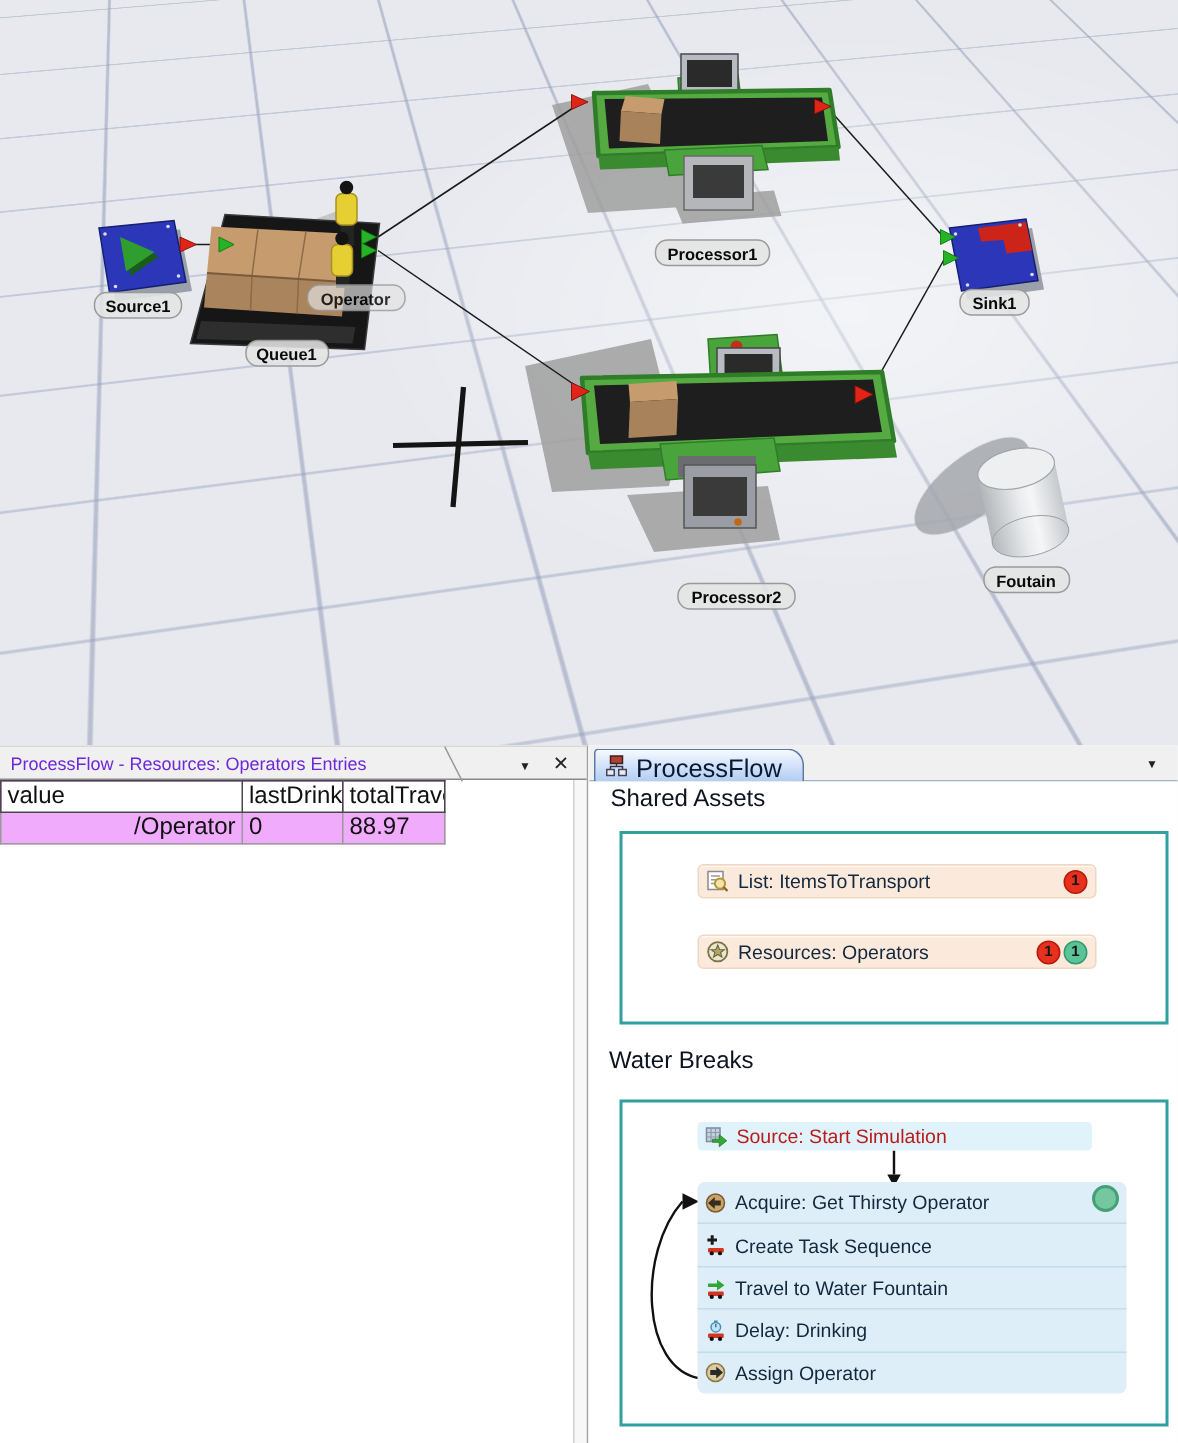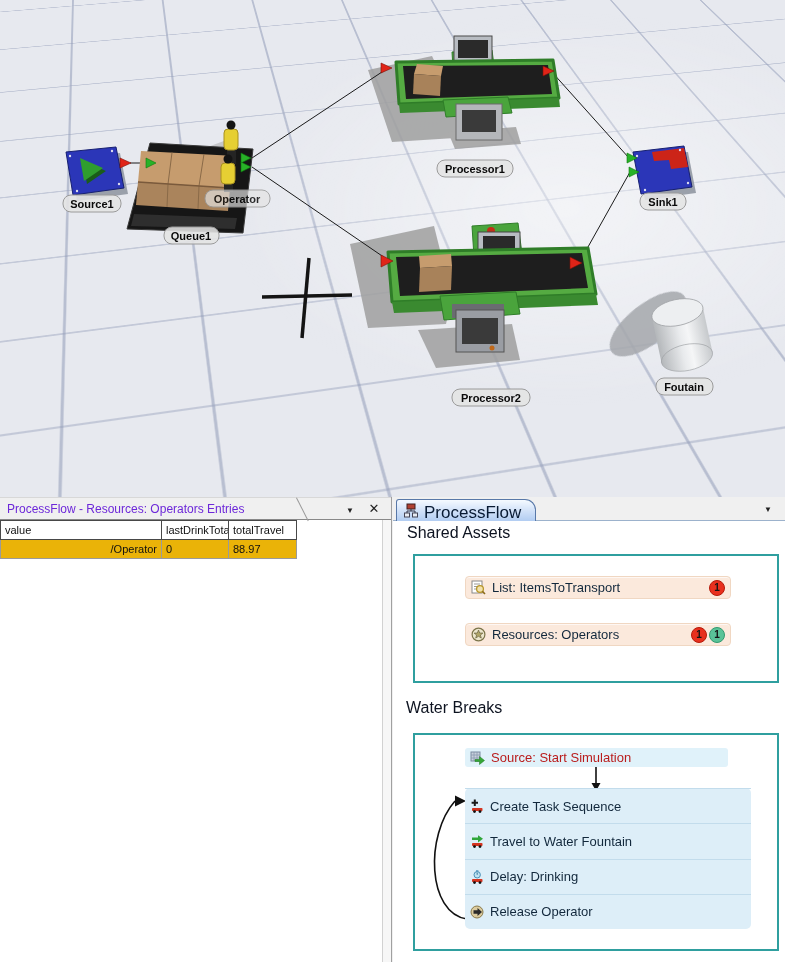--- a/index.html
+++ b/index.html
@@ -25,21 +25,21 @@
 
   
   .left-panel { position:absolute; left:0; top:0; width:392px; height:465px; background:#fff; border-right:1px solid #a0a0a0; }
   .lp-titlebar { position:relative; height:23px; background:#f0f0f0; border-top:1px solid #d8d8d8; border-bottom:1px solid #888; }
   .lp-title { position:absolute; left:7px; top:4px; font-size:12px; color:#6d28d9; }
   .lp-tab-slant { position:absolute; left:296px; top:0; width:1px; height:26px; background:#9a9a9a; transform:rotate(-27deg); transform-origin:top left; }
   .lp-btn { position:absolute; top:3px; width:18px; height:17px; text-align:center; color:#222; cursor:default; }
   .lp-dd { right:32px; font-size:8px; padding-top:5px; }
   .lp-x  { right:8px; font-size:13px; line-height:16px; }
 
-  table.ops { position:absolute; left:0; top:23px; border-collapse:collapse; font-size:11px; background:#eab308; }
+  table.ops { position:absolute; left:0; top:23px; border-collapse:collapse; font-size:16px; background:#f0abfc; }
   table.ops th { font-weight:normal; text-align:left; border:1px solid #484848; padding:1px 4px; height:19px; background:#fff; color:#111; overflow:hidden; white-space:nowrap; }
   table.ops td { border:1px solid #9a9a9a; padding:1px 4px; height:19px; color:#111; white-space:nowrap; }
   .col-value { width:161px; max-width:161px; }
   .col-drink { width:67px; max-width:67px; }
   .col-travel{ width:68px; max-width:68px; }
   td.r { text-align:right; }
   .lp-scroll { position:absolute; right:0; top:23px; bottom:0; width:9px; background:#f7f7f7; border-left:1px solid #d2d2d2; }
 
   
   .right-panel { position:absolute; left:393px; top:0; width:392px; height:465px; background:#fff; }
@@ -331,20 +331,28 @@
           <div class="source-row">
             <svg class="icon" width="15" height="14" viewBox="0 0 15 14">
               <rect x="1" y="1" width="9" height="9" fill="#c9d1dd" stroke="#7a8aa0"></rect>
               <path d="M1,4 H10 M1,7 H10 M4,1 V10 M7,1 V10" stroke="#8a9ab0" stroke-width="0.8"></path>
               <path d="M5,8.5 h4.5 v-3 l5,4 -5,4 v-3 H5 z" fill="#35a637" stroke="#1d7a1f" stroke-width="0.5"></path>
             </svg>
             <span>Source: Start Simulation</span>
           </div>
 
           <div class="activity-block">
+            <div class="activity-row first">
+              <svg class="icon" width="14" height="14" viewBox="0 0 14 14">
+                <circle cx="7" cy="7" r="6" fill="#cba26a" stroke="#7a5c30"></circle>
+                <path d="M10.5,5.3 H6.5 V3 L2,7 L6.5,11 V8.7 H10.5 z" fill="#352d20"></path>
+              </svg>
+              <span>Acquire: Get Thirsty Operator</span>
+              <span class="indicator"></span>
+            </div>
             <div class="activity-row">
               <svg class="icon" width="14" height="14" viewBox="0 0 14 14">
                 <path d="M3.8,0.5 h2 v2.2 h2.2 v2 H5.8 v2.2 h-2 V4.7 H1.6 v-2 h2.2 z" fill="#1a1a1a"></path>
                 <rect x="2" y="9" width="10.5" height="3" rx="0.8" fill="#d43420"></rect>
                 <circle cx="4.5" cy="12.6" r="1.4" fill="#111"></circle>
                   <circle cx="10" cy="12.6" r="1.4" fill="#111"></circle>
               </svg>
               <span>Create Task Sequence</span>
             </div>
             <div class="activity-row">
@@ -365,20 +373,20 @@
                 <circle cx="4.5" cy="12.6" r="1.4" fill="#111"></circle>
                   <circle cx="10" cy="12.6" r="1.4" fill="#111"></circle>
               </svg>
               <span>Delay: Drinking</span>
             </div>
             <div class="activity-row">
               <svg class="icon" width="14" height="14" viewBox="0 0 14 14">
                 <circle cx="7" cy="7" r="6" fill="#dbcb9e" stroke="#8a7a4a"></circle>
                 <path d="M3.5,5.3 H7.5 V3 L12,7 L7.5,11 V8.7 H3.5 z" fill="#2a2a2a"></path>
               </svg>
-              <span>Release Operator</span>
+              <span>Assign Operator</span>
             </div>
           </div>
         </div>
       </div>
     </div>
   </div>
 </div>
 
 </body></html>

